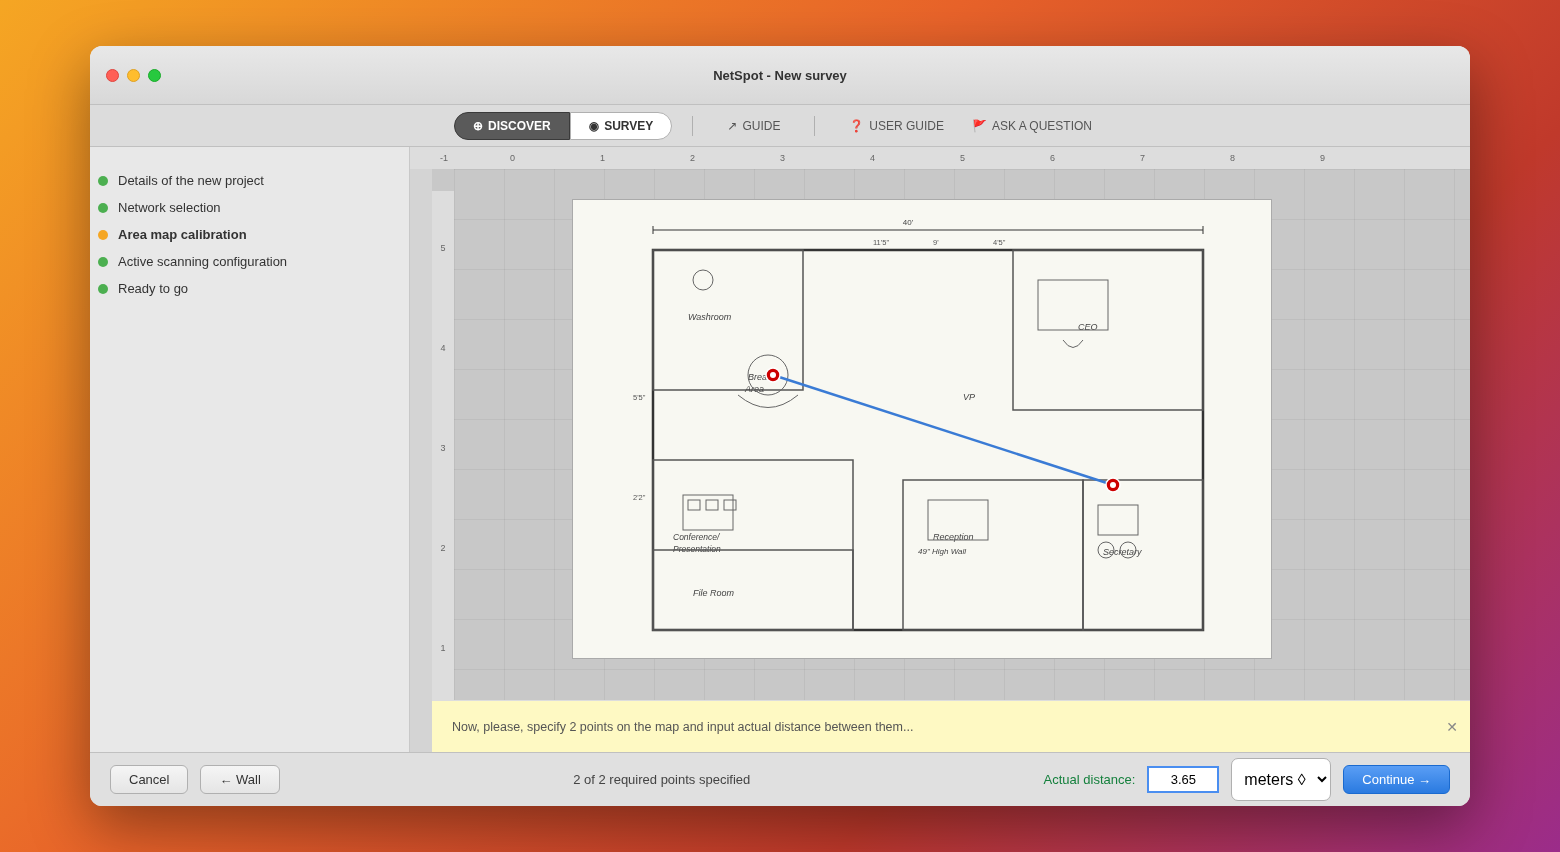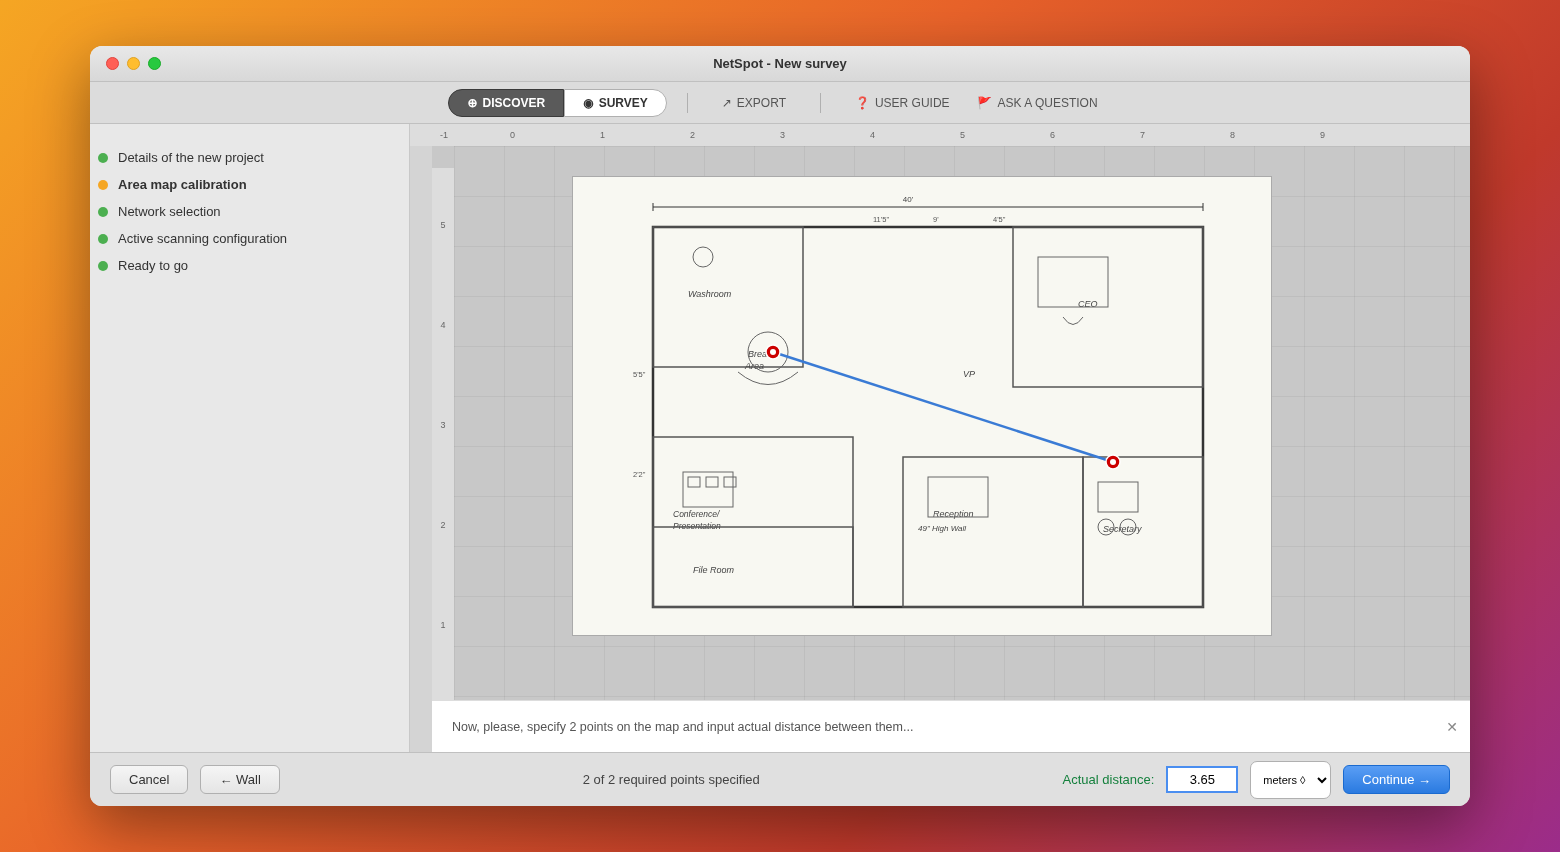--- a/index.html
+++ b/index.html
@@ -20,21 +20,21 @@
       background: #ececec;
       border-radius: 12px;
       box-shadow: 0 20px 60px rgba(0,0,0,0.4);
       display: flex;
       flex-direction: column;
       overflow: hidden;
     }
 
     .title-bar {
       background: linear-gradient(180deg, #e8e8e8 0%, #d8d8d8 100%);
-      height: 36px;
+      height: 59px;
       display: flex;
       align-items: center;
       justify-content: center;
       position: relative;
       border-bottom: 1px solid #c0c0c0;
       flex-shrink: 0;
     }
 
     .traffic-lights {
       position: absolute;
@@ -195,21 +195,21 @@
       overflow: hidden;
       background: #c8c8c8;
     }
 
     .hint-bar {
       position: absolute;
       bottom: 0;
       left: 0;
       right: 0;
       height: 52px;
-      background: #ffffff;
+      background: #fef9c3;
       border-top: 1px solid #ddd;
       display: flex;
       align-items: center;
       padding: 0 20px;
       font-size: 12.5px;
       color: #555;
     }
 
     .hint-close {
       position: absolute;
@@ -269,21 +269,21 @@
       font-size: 13px;
       font-family: inherit;
       background: #fff;
       text-align: center;
     }
 
     .units-select {
       padding: 11px 8px;
       border: 1px solid #b0b0b0;
       border-radius: 7px;
-      font-size: 11px;
+      font-size: 16px;
       background: #fff;
       font-family: inherit;
     }
 
     .grid-bg {
       position: absolute;
       top: 0; left: 0; right: 0; bottom: 0;
       background-image:
         linear-gradient(rgba(0,0,0,0.05) 1px, transparent 1px),
         linear-gradient(90deg, rgba(0,0,0,0.05) 1px, transparent 1px);
@@ -309,47 +309,47 @@
       <span>⊕</span>
       <span>DISCOVER</span>
     </div>
     <div class="nav-segment survey-seg">
       <span>◉</span>
       <span>SURVEY</span>
     </div>
     <div class="nav-divider"></div>
     <div class="nav-link">
       <span>↗</span>
-      <span>EXPORT</span>
+      <span>GUIDE</span>
     </div>
     <div class="nav-divider"></div>
     <div class="nav-link">
       <span>❓</span>
       <span>USER GUIDE</span>
     </div>
     <div class="nav-link">
       <span>🚩</span>
       <span>ASK A QUESTION</span>
     </div>
   </div>
 
   <div class="main-content">
 
     <div class="sidebar">
       <div class="sidebar-item">
         <div class="dot dot-green"></div>
         <span>Details of the new project</span>
       </div>
+      <div class="sidebar-item">
+        <div class="dot dot-green"></div>
+        <span>Network selection</span>
+      </div>
       <div class="sidebar-item active">
         <div class="dot dot-yellow"></div>
         <span>Area map calibration</span>
-      </div>
-      <div class="sidebar-item">
-        <div class="dot dot-green"></div>
-        <span>Network selection</span>
       </div>
       <div class="sidebar-item">
         <div class="dot dot-green"></div>
         <span>Active scanning configuration</span>
       </div>
       <div class="sidebar-item">
         <div class="dot dot-green"></div>
         <span>Ready to go</span>
       </div>
     </div>

